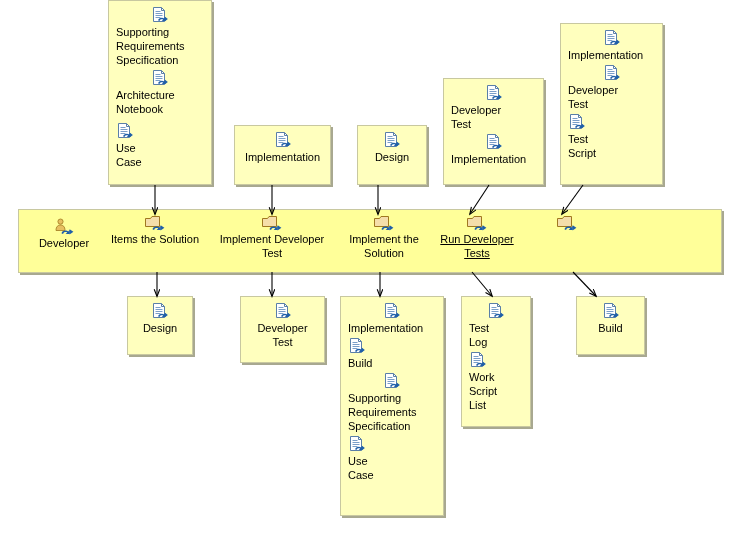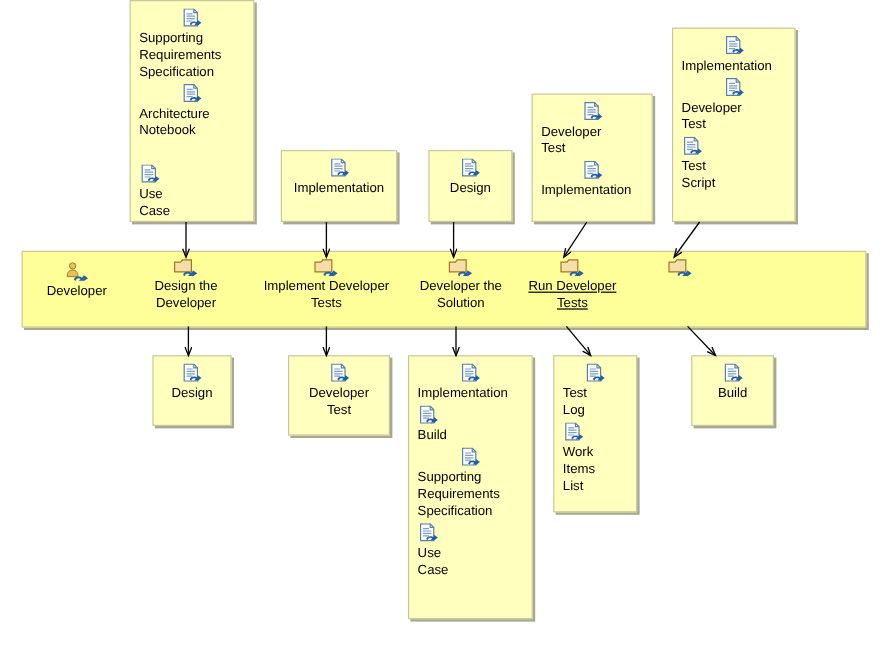--- a/index.html
+++ b/index.html
@@ -109,21 +109,21 @@
                 </g>
                 <g fill="#1f5fa8">
                   <path d="M7.2,13.4 C7.2,10.6 11.8,10.2 13.2,11.6 L14.6,10.2 L14.6,14.0 L10.8,14.0 L12.2,12.6 C11.2,11.9 8.6,12.0 8.6,14.0 Z"></path>
                   <path d="M16.9,12.0 L13.6,9.6 L13.6,14.4 Z"></path>
                 </g>
               </svg></span>
             <div class="art-label">Supporting
 Requirements
 Specification</div>
           </div>
-          <div class="art-item left" style="position: static; margin-bottom: 21px; text-align: left;">
+          <div class="art-item left" style="position: static; margin-bottom: 7px; text-align: left;">
             <span class="icon-wrap" style="text-align: center;"><svg width="18" height="17" viewBox="0 0 18 17">
                 <path d="M2.5,0.5 L10.5,0.5 L13.5,3.5 L13.5,14.5 L2.5,14.5 Z" fill="#ffffff" stroke="#5a7fa8" stroke-width="1"></path>
                 <path d="M10.5,0.5 L10.5,3.5 L13.5,3.5" fill="none" stroke="#5a7fa8" stroke-width="1"></path>
                 <g stroke="#7a9ec8" stroke-width="1">
                   <line x1="4.5" y1="4.5" x2="9.5" y2="4.5"></line>
                   <line x1="4.5" y1="6.5" x2="11.5" y2="6.5"></line>
                   <line x1="4.5" y1="8.5" x2="11.5" y2="8.5"></line>
                   <line x1="4.5" y1="10.5" x2="9.5" y2="10.5"></line>
                 </g>
                 <g fill="#1f5fa8">
@@ -439,21 +439,21 @@
                   <line x1="4.5" y1="6.5" x2="11.5" y2="6.5"></line>
                   <line x1="4.5" y1="8.5" x2="11.5" y2="8.5"></line>
                   <line x1="4.5" y1="10.5" x2="9.5" y2="10.5"></line>
                 </g>
                 <g fill="#1f5fa8">
                   <path d="M7.2,13.4 C7.2,10.6 11.8,10.2 13.2,11.6 L14.6,10.2 L14.6,14.0 L10.8,14.0 L12.2,12.6 C11.2,11.9 8.6,12.0 8.6,14.0 Z"></path>
                   <path d="M16.9,12.0 L13.6,9.6 L13.6,14.4 Z"></path>
                 </g>
               </svg></span>
             <div class="art-label">Work
-Items
+Script
 List</div>
           </div>
         </div>
       </div>
       <div class="artifact-box" style="left: 576px; top: 296px; width: 69px; height: 59px; background: rgb(255, 255, 190); border-color: rgb(200, 200, 160); box-shadow: rgb(168, 168, 144) 2px 2px 0px 0px;">
         <div style="padding: 6px 7px 0px;">
           <div class="art-item " style="position: static; margin-bottom: 3px; text-align: center;">
             <span class="icon-wrap" style="text-align: center;"><svg width="18" height="17" viewBox="0 0 18 17">
                 <path d="M2.5,0.5 L10.5,0.5 L13.5,3.5 L13.5,14.5 L2.5,14.5 Z" fill="#ffffff" stroke="#5a7fa8" stroke-width="1"></path>
                 <path d="M10.5,0.5 L10.5,3.5 L13.5,3.5" fill="none" stroke="#5a7fa8" stroke-width="1"></path>
@@ -486,42 +486,42 @@
         <div class="role-label">Developer</div>
       </div>
       <div class="task-node" style="left: 103px; top: 214px; width: 104px;">
         <span class="icon-wrap"><svg width="22" height="18" viewBox="0 0 22 18">
             <path d="M1.5,4.5 L6.5,4.5 L8.0,2.5 L15.5,2.5 L15.5,12.5 L1.5,12.5 Z" fill="#f5deaa" stroke="#a07820" stroke-width="1"></path>
             <g fill="#1f5fa8">
               <path d="M8.6,15.4 C8.6,12.2 13.6,11.8 15.2,13.4 L16.8,11.8 L16.8,16.0 L12.6,16.0 L14.2,14.4 C13.1,13.6 10.2,13.8 10.2,16.0 Z"></path>
               <path d="M20.4,13.8 L16.6,11.2 L16.6,16.4 Z"></path>
             </g>
           </svg></span>
-        <div class="task-label">Design the Developer</div>
+        <div class="task-label">Items the Solution</div>
       </div>
       <div class="task-node" style="left: 212px; top: 214px; width: 120px;">
         <span class="icon-wrap"><svg width="22" height="18" viewBox="0 0 22 18">
             <path d="M1.5,4.5 L6.5,4.5 L8.0,2.5 L15.5,2.5 L15.5,12.5 L1.5,12.5 Z" fill="#f5deaa" stroke="#a07820" stroke-width="1"></path>
             <g fill="#1f5fa8">
               <path d="M8.6,15.4 C8.6,12.2 13.6,11.8 15.2,13.4 L16.8,11.8 L16.8,16.0 L12.6,16.0 L14.2,14.4 C13.1,13.6 10.2,13.8 10.2,16.0 Z"></path>
               <path d="M20.4,13.8 L16.6,11.2 L16.6,16.4 Z"></path>
             </g>
           </svg></span>
         <div class="task-label">Implement Developer
-Tests</div>
+Test</div>
       </div>
       <div class="task-node" style="left: 338px; top: 214px; width: 92px;">
         <span class="icon-wrap"><svg width="22" height="18" viewBox="0 0 22 18">
             <path d="M1.5,4.5 L6.5,4.5 L8.0,2.5 L15.5,2.5 L15.5,12.5 L1.5,12.5 Z" fill="#f5deaa" stroke="#a07820" stroke-width="1"></path>
             <g fill="#1f5fa8">
               <path d="M8.6,15.4 C8.6,12.2 13.6,11.8 15.2,13.4 L16.8,11.8 L16.8,16.0 L12.6,16.0 L14.2,14.4 C13.1,13.6 10.2,13.8 10.2,16.0 Z"></path>
               <path d="M20.4,13.8 L16.6,11.2 L16.6,16.4 Z"></path>
             </g>
           </svg></span>
-        <div class="task-label">Developer the
+        <div class="task-label">Implement the
 Solution</div>
       </div>
       <div class="task-node" style="left: 432px; top: 214px; width: 90px; text-decoration: underline;">
         <span class="icon-wrap"><svg width="22" height="18" viewBox="0 0 22 18">
             <path d="M1.5,4.5 L6.5,4.5 L8.0,2.5 L15.5,2.5 L15.5,12.5 L1.5,12.5 Z" fill="#f5deaa" stroke="#a07820" stroke-width="1"></path>
             <g fill="#1f5fa8">
               <path d="M8.6,15.4 C8.6,12.2 13.6,11.8 15.2,13.4 L16.8,11.8 L16.8,16.0 L12.6,16.0 L14.2,14.4 C13.1,13.6 10.2,13.8 10.2,16.0 Z"></path>
               <path d="M20.4,13.8 L16.6,11.2 L16.6,16.4 Z"></path>
             </g>
           </svg></span>

